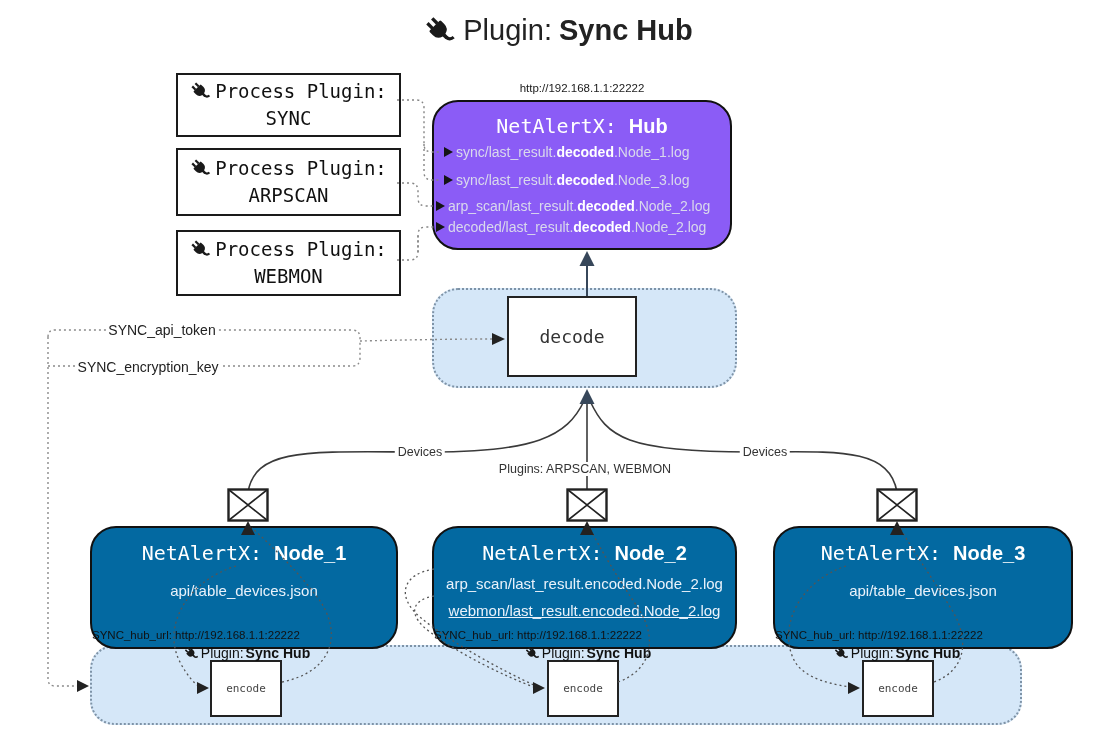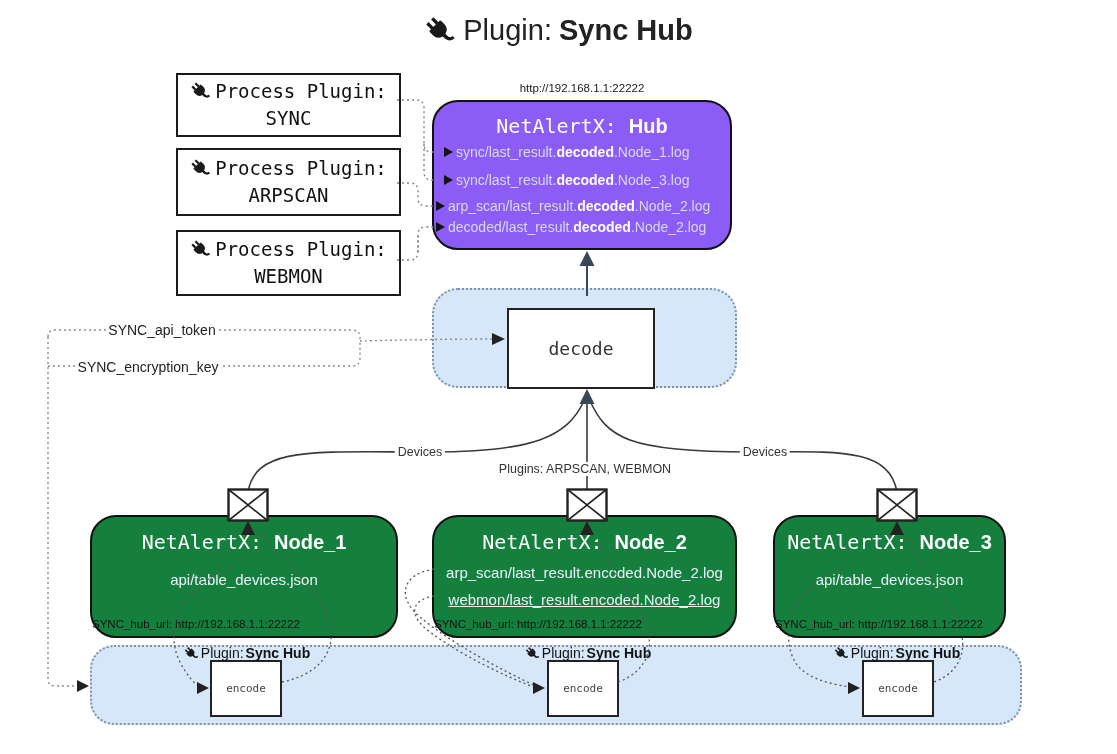--- a/index.html
+++ b/index.html
@@ -23,27 +23,27 @@
        border:2px solid #111;border-radius:26px;z-index:2;color:#fff;box-sizing:border-box;}
   .hub-title{position:absolute;top:12px;left:0;width:100%;text-align:center;font-size:20px;}
   .hub-log{position:absolute;white-space:nowrap;font-size:14px;color:#D9D9EC;}
   .hub-log .b{color:#fff;}
   .hub-log::before{content:"";display:inline-block;width:0;height:0;border-left:9px solid #141414;
        border-top:5.5px solid transparent;border-bottom:5.5px solid transparent;margin-right:3px;}
   #hlog0{top:42px;left:10px;} #hlog1{top:70px;left:10px;} #hlog2{top:96px;left:2px;} #hlog3{top:117px;left:2px;}
   
   .decode-wrap{position:absolute;left:432px;top:288px;width:305px;height:100px;background:#D5E7F8;
        border:2px dotted #7E93A7;border-radius:26px;z-index:2;box-sizing:border-box;}
-  .decode-box{position:absolute;left:507px;top:296px;width:148px;height:81px;background:#fff;
+  .decode-box{position:absolute;left:507px;top:296px;width:130px;height:81px;background:#fff;
        border:2px solid #222;z-index:3;display:flex;align-items:center;justify-content:center;
-       font-family:"DejaVu Sans Mono",monospace;font-size:18px;color:#333;box-sizing:border-box;margin-top:12px;}
-  
-  .node{position:absolute;top:515px;height:123px;background:#15803d;border:2px solid #111;
+       font-family:"DejaVu Sans Mono",monospace;font-size:18px;color:#333;box-sizing:border-box;}
+  
+  .node{position:absolute;top:526px;height:123px;background:#0369a1;border:2px solid #111;
         border-radius:26px;z-index:2;color:#fff;box-sizing:border-box;}
-  #node1{left:90px;width:308px;} #node2{left:432px;width:305px;} #node3{left:773px;width:233px;}
+  #node1{left:90px;width:308px;} #node2{left:432px;width:305px;} #node3{left:773px;width:300px;}
   .node-title{position:absolute;top:13px;left:0;width:100%;text-align:center;font-size:20px;white-space:nowrap;}
   .node-line{position:absolute;left:0;width:100%;text-align:center;font-size:15px;color:#EAF2FB;white-space:nowrap;}
   .node-url{position:absolute;bottom:6px;left:0;width:100%;text-align:left;font-size:11.5px;color:#111;}
   
   .band{position:absolute;left:90px;top:645px;width:932px;height:80px;background:#D5E7F8;
         border:2px dotted #7E93A7;border-radius:24px;z-index:1;box-sizing:border-box;}
   .enc{position:absolute;top:660px;width:72px;height:57px;background:#fff;border:2px solid #222;
        display:flex;align-items:center;justify-content:center;font-family:"DejaVu Sans Mono",monospace;
        font-size:11px;color:#444;z-index:3;box-sizing:border-box;}
   #enc1{left:210px;} #enc2{left:547px;} #enc3{left:862px;}

